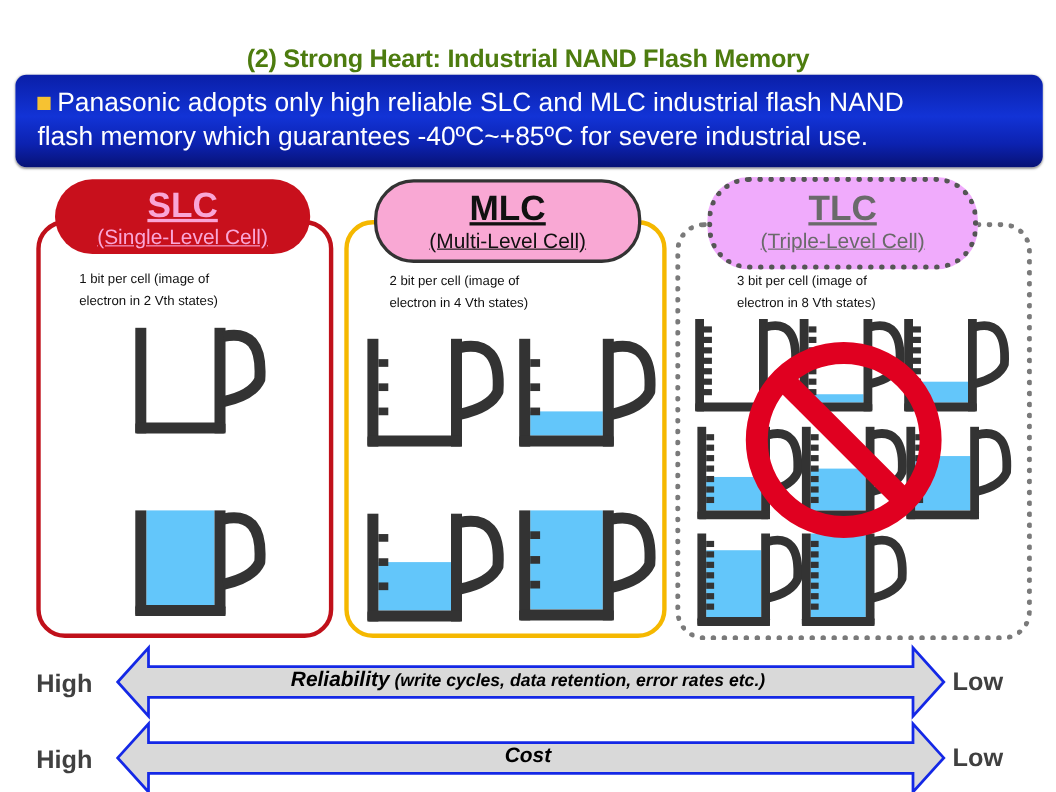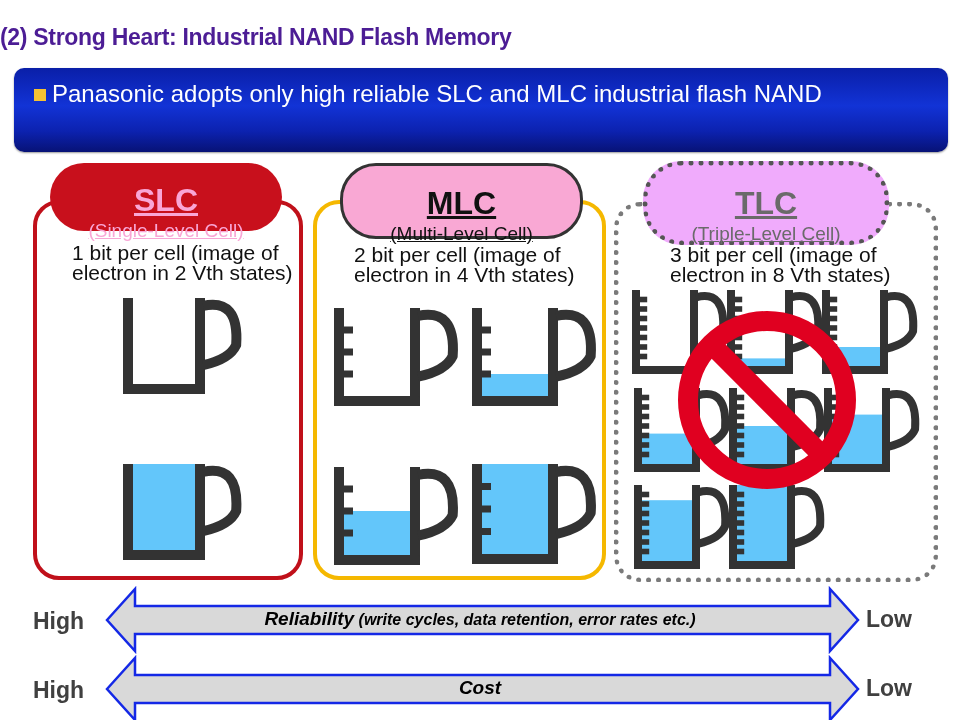--- a/index.html
+++ b/index.html
@@ -1,48 +1,49 @@
 <!DOCTYPE html>
 <html><head>
 <meta charset="utf-8">
 <style>
   html, body { margin:0; padding:0; background:#ffffff; }
   body { width:960px; height:720px; position:relative; overflow:hidden; font-family:"Liberation Sans", sans-serif; }
-  .title { position:absolute; left:0; top:24px; width:960px; text-align:left; font-weight:bold; font-size:23px; color:#4c1d95; letter-spacing:-0.3px; }
+  .title { position:absolute; left:0; top:40px; width:960px; text-align:center; font-weight:bold; font-size:23px; color:#4d7c0f; letter-spacing:-0.3px; }
   .banner { position:absolute; left:14px; top:68px; width:934px; height:84px; border-radius:10px;
     background:linear-gradient(180deg,#0a1fa8 0%,#1233d6 45%,#0c22b0 75%,#071276 100%);
     box-shadow:0 1px 2px rgba(0,0,0,0.4); }
   .banner-text { position:absolute; left:20px; top:10px; width:900px; color:#fff; font-size:24px; line-height:31px; }
   .bullet { display:inline-block; width:12px; height:12px; background:#f6c232; margin-right:6px; vertical-align:1px; }
   .panel { position:absolute; border-radius:26px; background:#fff; }
   .p-slc { left:33px; top:200px; width:262px; height:372px; border:4px solid #c0101a; }
   .p-mlc { left:313px; top:200px; width:285px; height:372px; border:4px solid #f5b800; }
   .p-tlc { left:614px; top:202px; width:314px; height:370px; border:5px dotted #7a7a7a; }
   .pill { position:absolute; text-align:center; }
   .pill-slc { left:50px; top:163px; width:232px; height:68px; background:#c8101c; border-radius:34px; color:#f9a6d6; }
   .pill-mlc { left:340px; top:163px; width:237px; height:70px; background:#f9a8d4; border:3px solid #333; border-radius:36px; color:#111; }
   .pill-tlc { left:643px; top:161px; width:236px; height:74px; background:#f0abfc; border:5px dotted #555; border-radius:38px; color:#6a6a6a; }
-  .pill .big { display:block; font-weight:bold; font-size:32px; line-height:38px; text-decoration:underline; margin-top:18px; }
+  .pill .big { display:block; font-weight:bold; font-size:32px; line-height:38px; text-decoration:underline; margin-top:4px; }
   .pill .small { display:block; font-size:19px; line-height:24px; text-decoration:underline; }
-  .desc { position:absolute; font-size:21px; line-height:20px; color:#111; }
+  .desc { position:absolute; font-size:12px; line-height:20px; color:#111; }
   svg.mugs { position:absolute; left:0; top:0; }
   .arrow-wrap { position:absolute; left:0; width:960px; height:64px; }
   .arrow-label { position:absolute; top:0; width:100%; text-align:center; font-size:18px; color:#000;font-style:italic; }
   .arrow-label b { font-size:19px; }
   .arrow-label span.sub { font-weight:bold; font-size:16px; }
   .end-label { position:absolute; color:#404040; font-weight:bold; font-size:23px; }
 </style>
 </head>
 <body>
 
 <div class="title">(2) Strong Heart: Industrial NAND Flash Memory</div>
 
 <div class="banner">
   <div class="banner-text">
     <span class="bullet"></span><span>Panasonic adopts only high reliable SLC and MLC industrial flash NAND</span><br>
+    <span>flash memory which guarantees -40ºC~+85ºC for severe industrial use.</span>
   </div>
 </div>
 
 <div class="panel p-slc"></div>
 <div class="panel p-mlc"></div>
 <div class="panel p-tlc"></div>
 
 <div class="pill pill-slc">
   <span class="big">SLC</span>
   <span class="small">(Single-Level Cell)</span>

